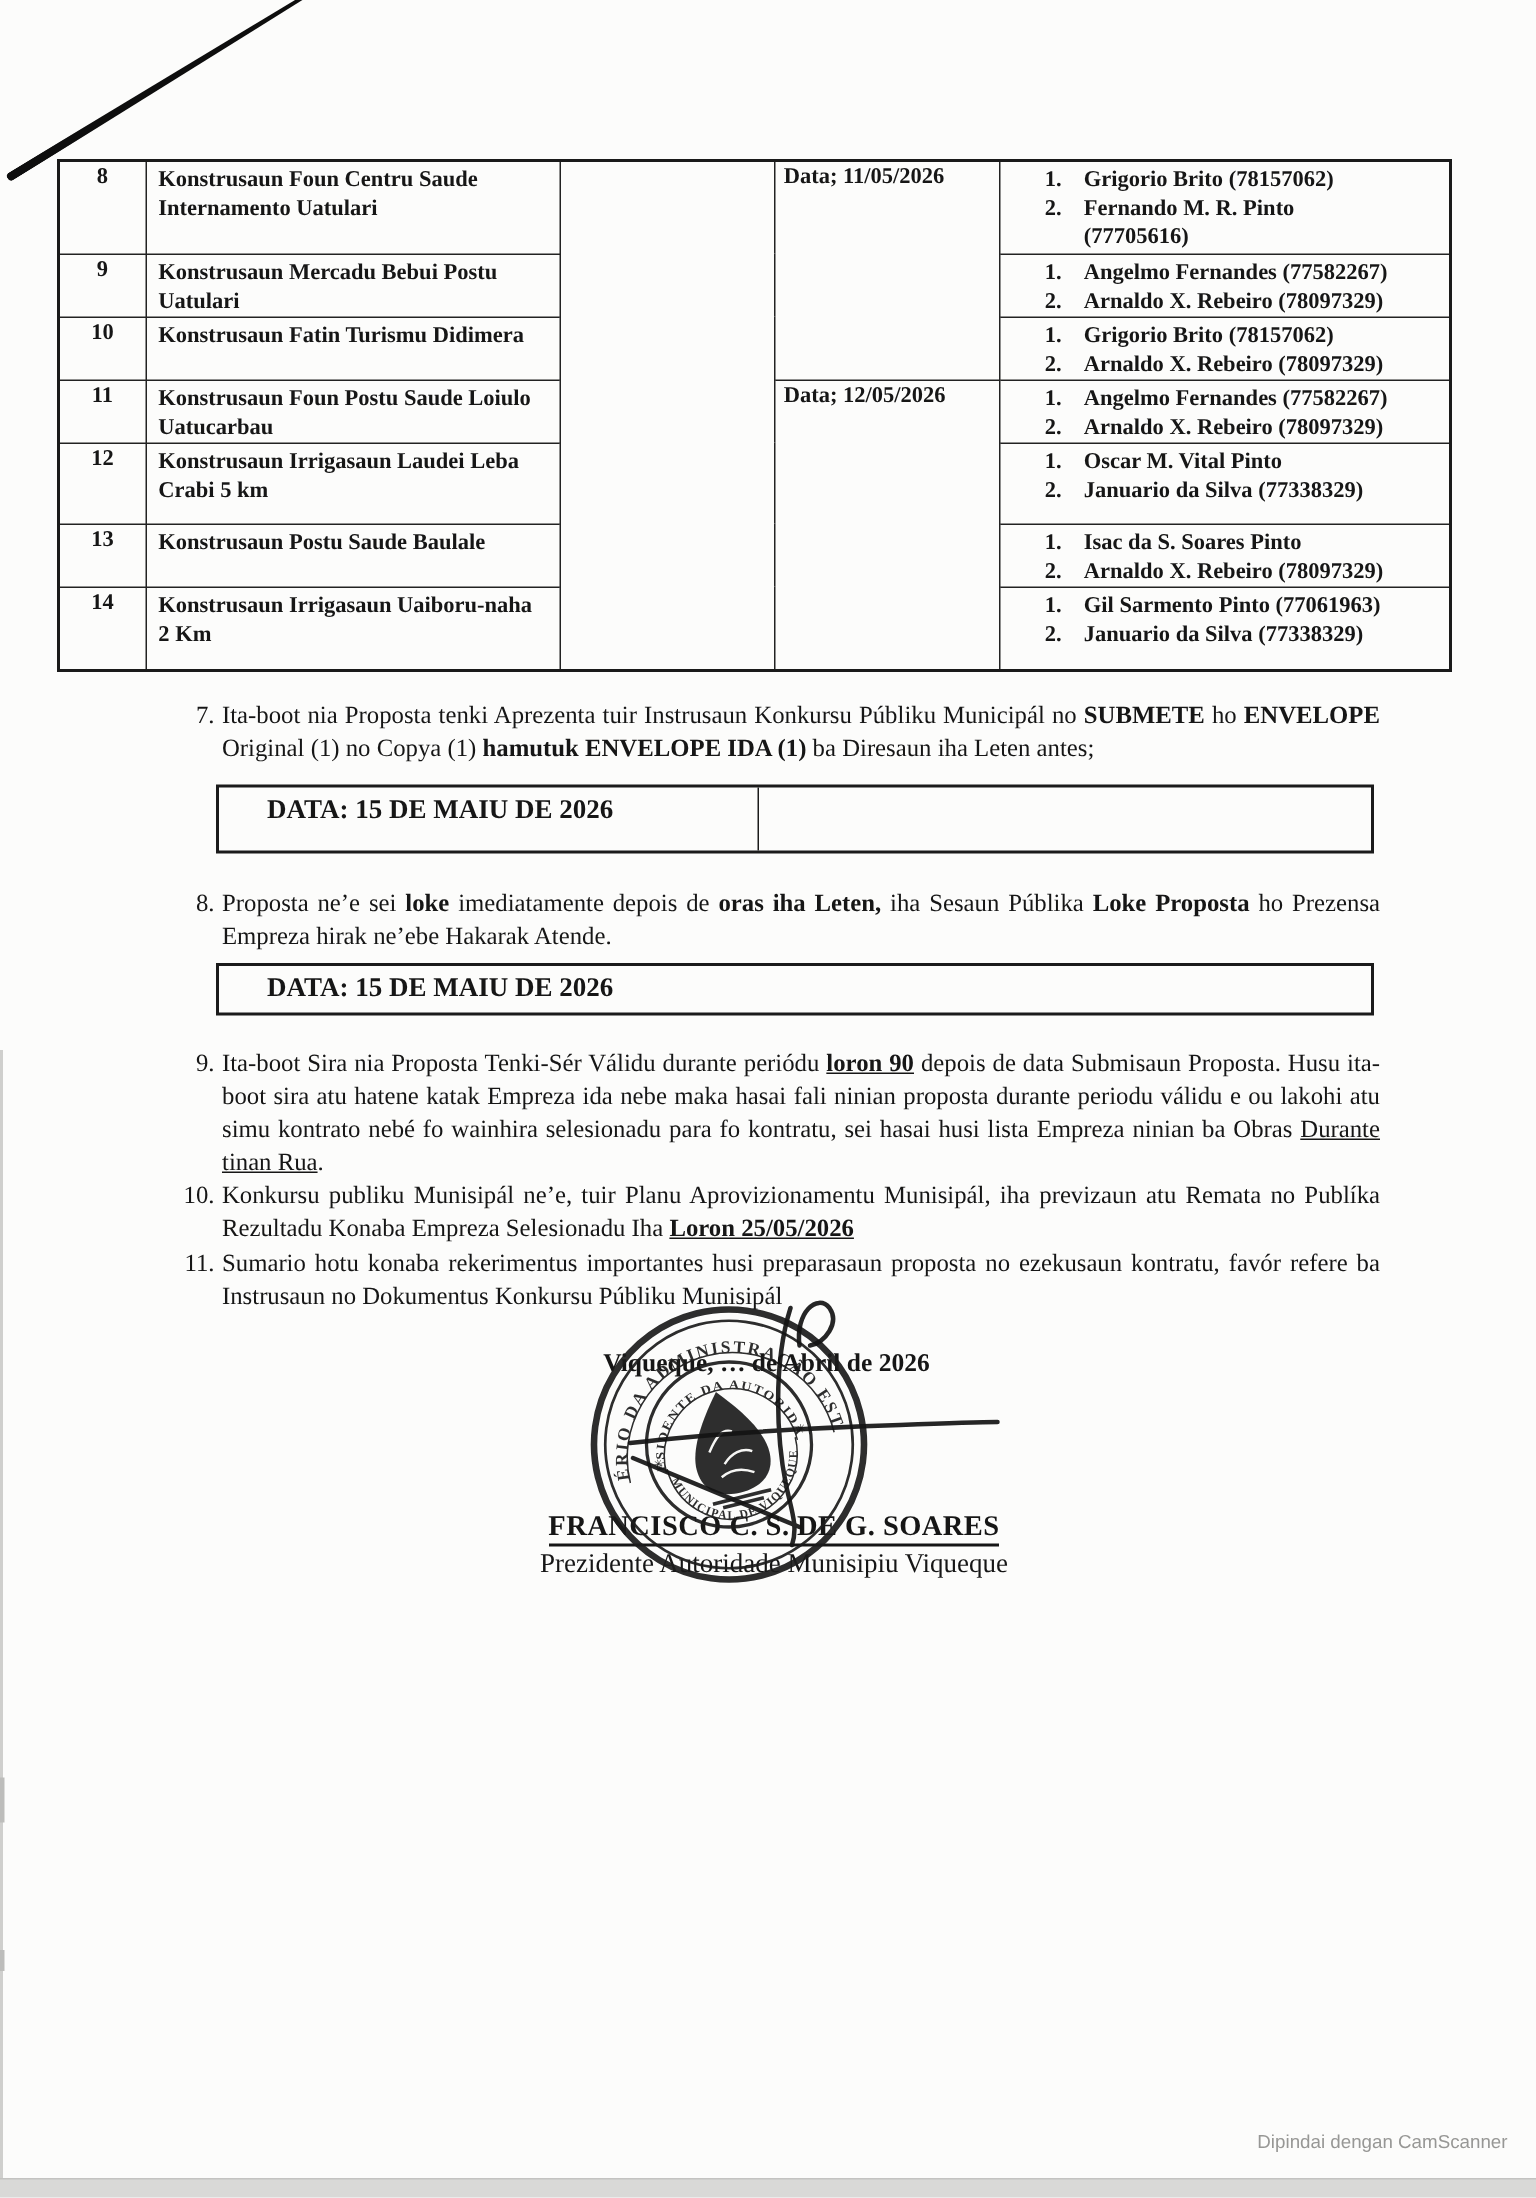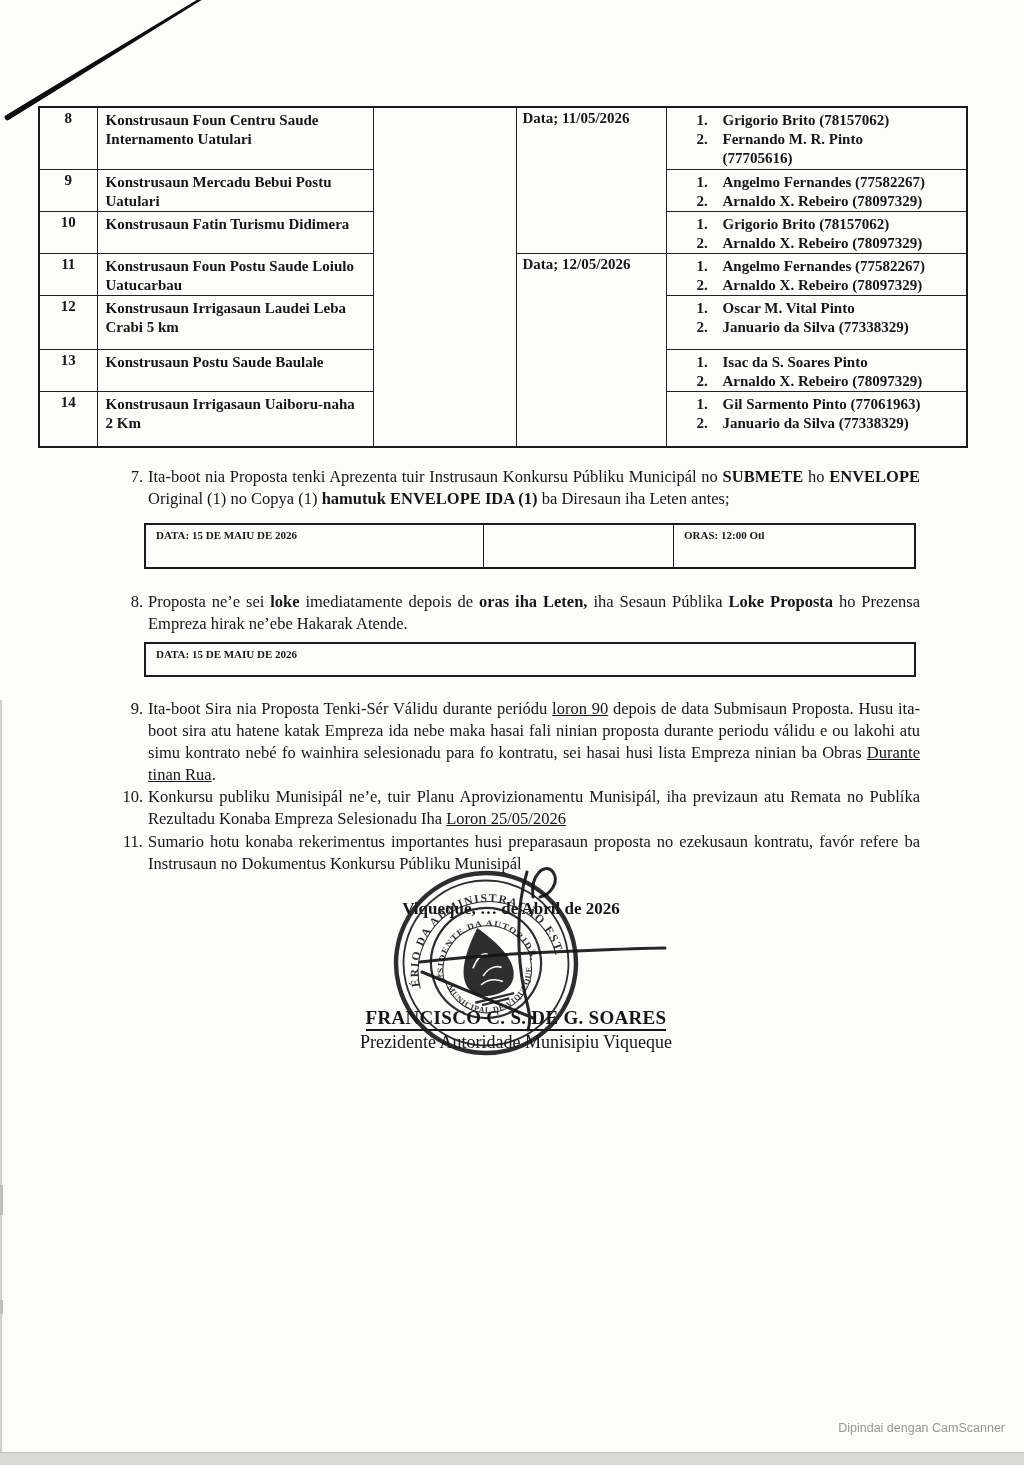--- a/index.html
+++ b/index.html
@@ -21,24 +21,24 @@
   td.c-names{padding:3px 0 0 30px;}
   .nm{display:flex;}
   .nm-num{width:26px;flex:0 0 26px;}
   .nm-text{white-space:pre-line;}
   
   .item{position:absolute;display:flex;width:806px;left:114px;font-size:16.5px;line-height:22px;}
   .item-num{width:34px;flex:0 0 34px;text-align:right;padding-right:5px;box-sizing:border-box;}
   .item-text{flex:1;text-align:justify;}
   .seg-b{font-weight:bold;}
   .seg-u{text-decoration:underline;}
-  .seg-bu{font-weight:normal;text-decoration:underline;}
+  .seg-bu{font-weight:bold;text-decoration:underline;}
   
   .dbox{position:absolute;left:144px;width:772px;display:flex;border:2.2px solid #1b1b1b;
-        box-sizing:border-box;font-weight:bold;font-size:11px;}
+        box-sizing:border-box;font-weight:bold;font-size:18px;padding-left:22px;}
   .dbox .cell{border-right:1.6px solid #1b1b1b;padding:4px 0 0 10px;box-sizing:border-box;}
   .dbox .cell:last-child{border-right:none;}
   
   .date-line{position:absolute;left:386px;top:899px;width:250px;text-align:center;
         font-size:17px;font-weight:bold;z-index:1;}
   .sig-name{position:absolute;left:340px;top:1007px;width:352px;text-align:center;
         font-size:19px;font-weight:bold;letter-spacing:.3px;z-index:1;}
   .sig-name span{border-bottom:2.6px solid #161616;padding-bottom:1px;}
   .sig-title{position:absolute;left:322px;top:1032px;width:388px;text-align:center;
         font-size:18px;z-index:1;}
@@ -193,21 +193,20 @@
       </div>
       <div class="item" style="top: 831px;">
         <div class="item-num">11.</div>
         <div class="item-text"><span>Sumario hotu konaba rekerimentus importantes husi preparasaun proposta no ezekusaun kontratu, favór refere ba Instrusaun no Dokumentus Konkursu Públiku Munisipál</span></div>
       </div>
     </div>
   <div id="boxes-root">
       <div class="dbox" style="top: 523px; height: 46px;">
         <div class="cell" style="width: 338px; flex: 0 0 338px;">DATA:  15 DE  MAIU DE 2026</div>
         <div class="cell" style="width: 190px; flex: 0 0 190px;"></div>
-        <div class="cell" style="width: 244px; flex: 0 0 244px;">ORAS: 12:00 Otl</div>
       </div>
       <div class="dbox" style="top: 642px; height: 35px;">
         <div class="cell" style="width: 412px; flex: 0 0 412px;">DATA:  15 DE MAIU DE 2026</div>
       </div>
     </div>
 
   <div class="date-line">Viqueque, … de Abril de 2026</div>
 
   <svg class="stamp" width="186" height="186" viewBox="-93 -93 186 186">
     <g transform="rotate(-14)" fill="none" stroke="#1c1c1c">

